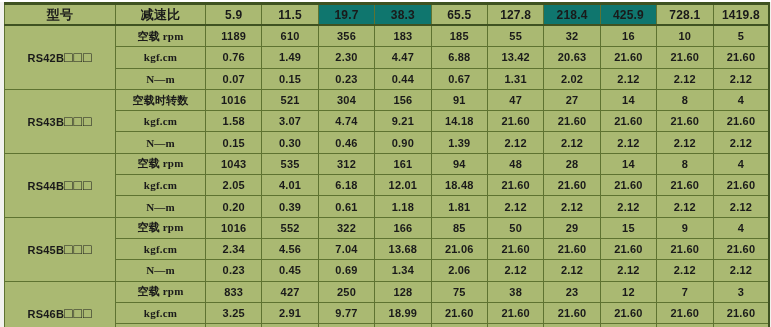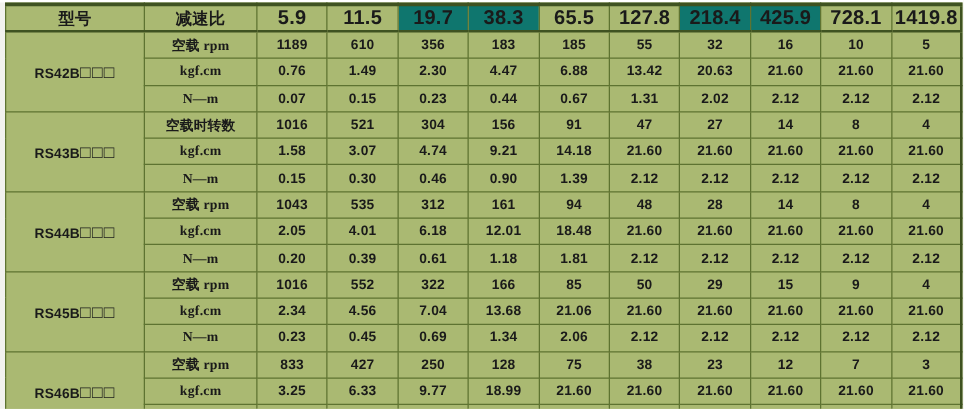--- a/index.html
+++ b/index.html
@@ -46,21 +46,21 @@
     font-weight: bold;
     letter-spacing: 0.2px;
     background: #aab972;
     white-space: nowrap;
     overflow: hidden;
   }
 
   
   tr.head-row td {
     height: 19px;
-    font-size: 16px;
+    font-size: 12px;
     border-bottom: 2px solid #3f5221;
   }
   tr.head-row td.hd-model,
   tr.head-row td.hd-ratio {
     font-size: 13px;
     font-weight: bold;
   }
 
   
   col.c-model   { width: 111px; }
@@ -302,21 +302,21 @@
           <td class="data-cell">75</td>
           <td class="data-cell">38</td>
           <td class="data-cell shade">23</td>
           <td class="data-cell shade">12</td>
           <td class="data-cell">7</td>
           <td class="data-cell">3</td>
         </tr>
         <tr class="datarow">
           <td class="label-cell">kgf.cm</td>
           <td class="data-cell">3.25</td>
-          <td class="data-cell">6.33</td>
+          <td class="data-cell">2.91</td>
           <td class="data-cell shade">9.77</td>
           <td class="data-cell shade">18.99</td>
           <td class="data-cell">21.60</td>
           <td class="data-cell">21.60</td>
           <td class="data-cell shade">21.60</td>
           <td class="data-cell shade">21.60</td>
           <td class="data-cell">21.60</td>
           <td class="data-cell">21.60</td>
         </tr>
         <tr class="datarow">

